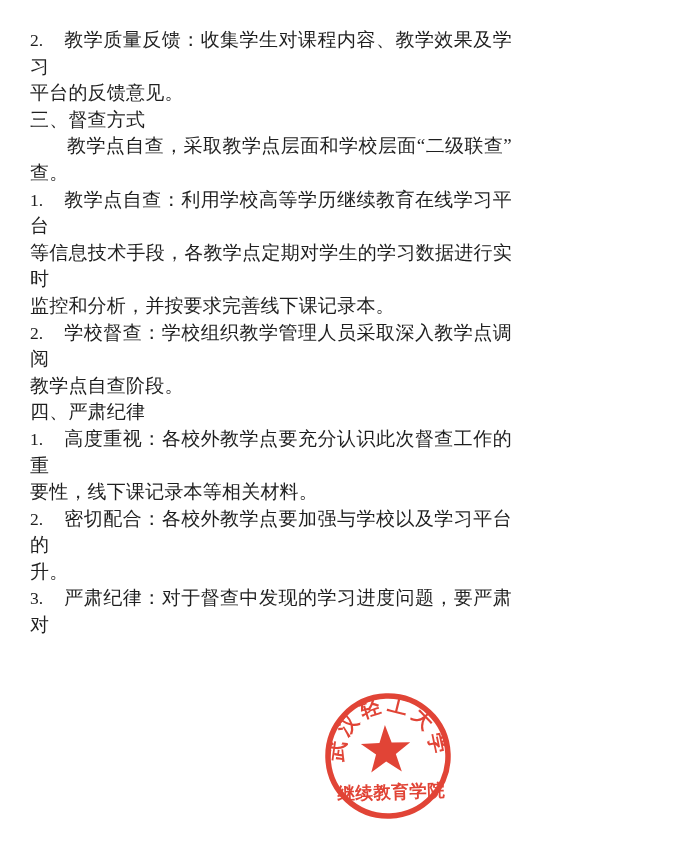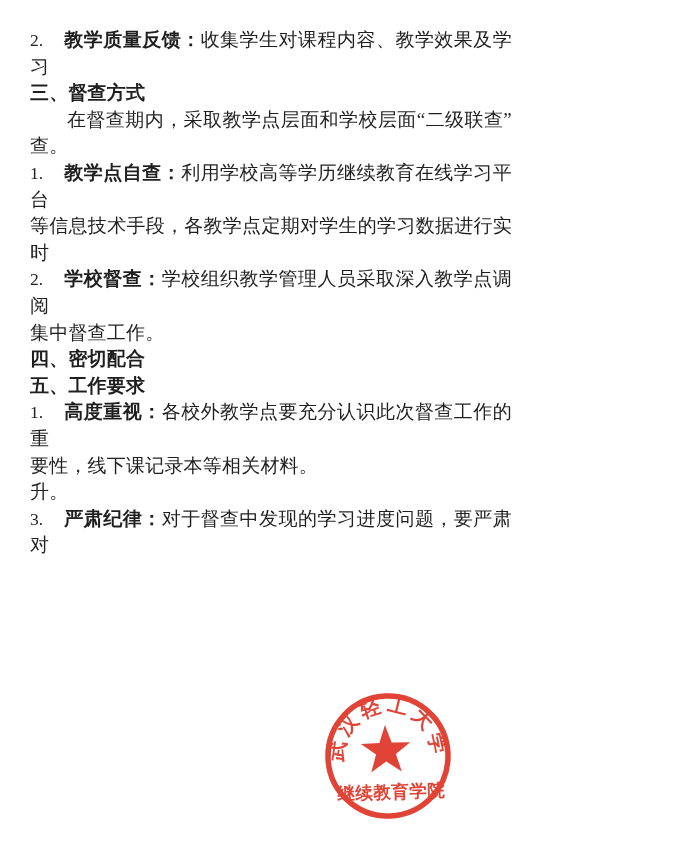--- a/index.html
+++ b/index.html
@@ -31,21 +31,21 @@
     text-align:justify;
     text-align-last:justify;
   }
   .line.indent{text-indent:37px;}
   .seg-num{
     display:inline-block;
     width:34px;
     font-size:17.5px;
     letter-spacing:0;
   }
-  .seg-bold{font-weight:700;}
+  .seg-bold{font-weight:400;}
   .seal{
     position:absolute;
     left:312px;
     top:680px;
     width:152px;
     height:152px;
     mix-blend-mode:multiply;
     opacity:0.88;
     transform:rotate(-2deg);
   }
@@ -55,31 +55,33 @@
     fill:var(--seal-color,#dd2a1a);
   }
 </style>
 </head>
 <body>
 
 <div class="page">
 
   <div class="content" id="notice-lines">
       <div class="line fill"><span class="seg-num">2.</span><span class="seg-bold">教学质量反馈：</span><span class="seg-normal">收集学生对课程内容、教学效果及学习</span></div>
+      <div class="line"><span class="seg-normal">平台的反馈意见。</span></div>
       <div class="line"><span class="seg-bold">三、督查方式</span></div>
-      <div class="line fill indent"><span class="seg-normal">在督查期内，采取教学点层面和学校层面“二级联查”</span></div>
+      <div class="line fill indent"><span class="seg-normal">教学点自查，采取教学点层面和学校层面“二级联查”</span></div>
       <div class="line"><span class="seg-normal">查。</span></div>
       <div class="line fill"><span class="seg-num">1.</span><span class="seg-bold">教学点自查：</span><span class="seg-normal">利用学校高等学历继续教育在线学习平台</span></div>
       <div class="line fill"><span class="seg-normal">等信息技术手段，各教学点定期对学生的学习数据进行实时</span></div>
+      <div class="line"><span class="seg-normal">监控和分析，并按要求完善线下课记录本。</span></div>
       <div class="line fill"><span class="seg-num">2.</span><span class="seg-bold">学校督查：</span><span class="seg-normal">学校组织教学管理人员采取深入教学点调阅</span></div>
-      <div class="line"><span class="seg-normal">集中督查工作。</span></div>
-      <div class="line"><span class="seg-bold">四、密切配合</span></div>
-      <div class="line"><span class="seg-bold">五、工作要求</span></div>
+      <div class="line"><span class="seg-normal">教学点自查阶段。</span></div>
+      <div class="line"><span class="seg-bold">四、严肃纪律</span></div>
       <div class="line fill"><span class="seg-num">1.</span><span class="seg-bold">高度重视：</span><span class="seg-normal">各校外教学点要充分认识此次督查工作的重</span></div>
       <div class="line"><span class="seg-normal">要性，线下课记录本等相关材料。</span></div>
+      <div class="line fill"><span class="seg-num">2.</span><span class="seg-bold">密切配合：</span><span class="seg-normal">各校外教学点要加强与学校以及学习平台的</span></div>
       <div class="line"><span class="seg-normal">升。</span></div>
       <div class="line fill"><span class="seg-num">3.</span><span class="seg-bold">严肃纪律：</span><span class="seg-normal">对于督查中发现的学习进度问题，要严肃对</span></div>
     </div>
 
   <svg class="seal" viewBox="0 0 152 152" aria-hidden="true">
     <circle cx="76" cy="76" r="60" fill="none" stroke="var(--seal-color,#dd2a1a)" stroke-width="5.5"></circle>
     <polygon fill="var(--seal-color,#dd2a1a)" points="74,45 80.1,62.6 98.7,63 83.9,74.2 89.3,92 74,81.4 58.7,92 64.1,74.2 49.3,63 67.9,62.6"></polygon>
     <path id="seal-arc" d="M 33.5 87.4 A 44 44 0 1 1 118.5 87.4" fill="none"></path>
     <text font-size="20" letter-spacing="4.5">
       <textPath href="#seal-arc" startOffset="50%" text-anchor="middle">武汉轻工大学</textPath>

